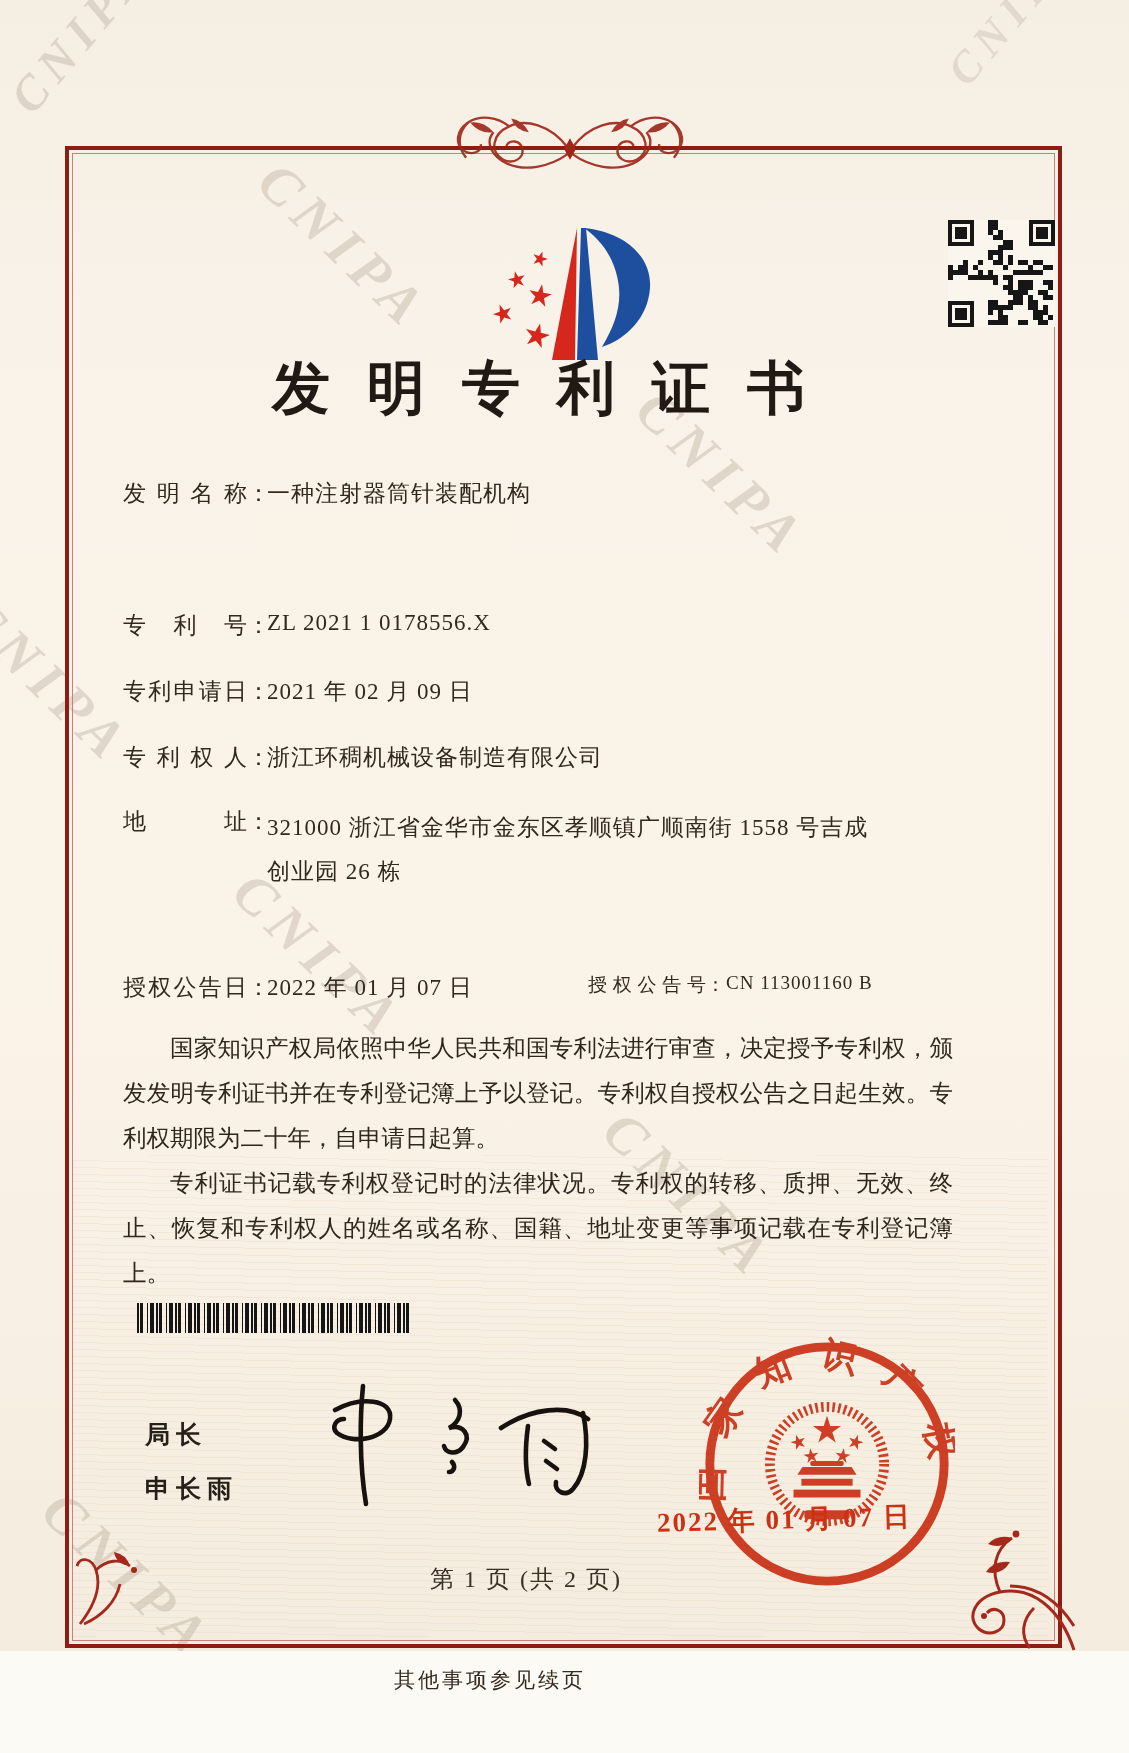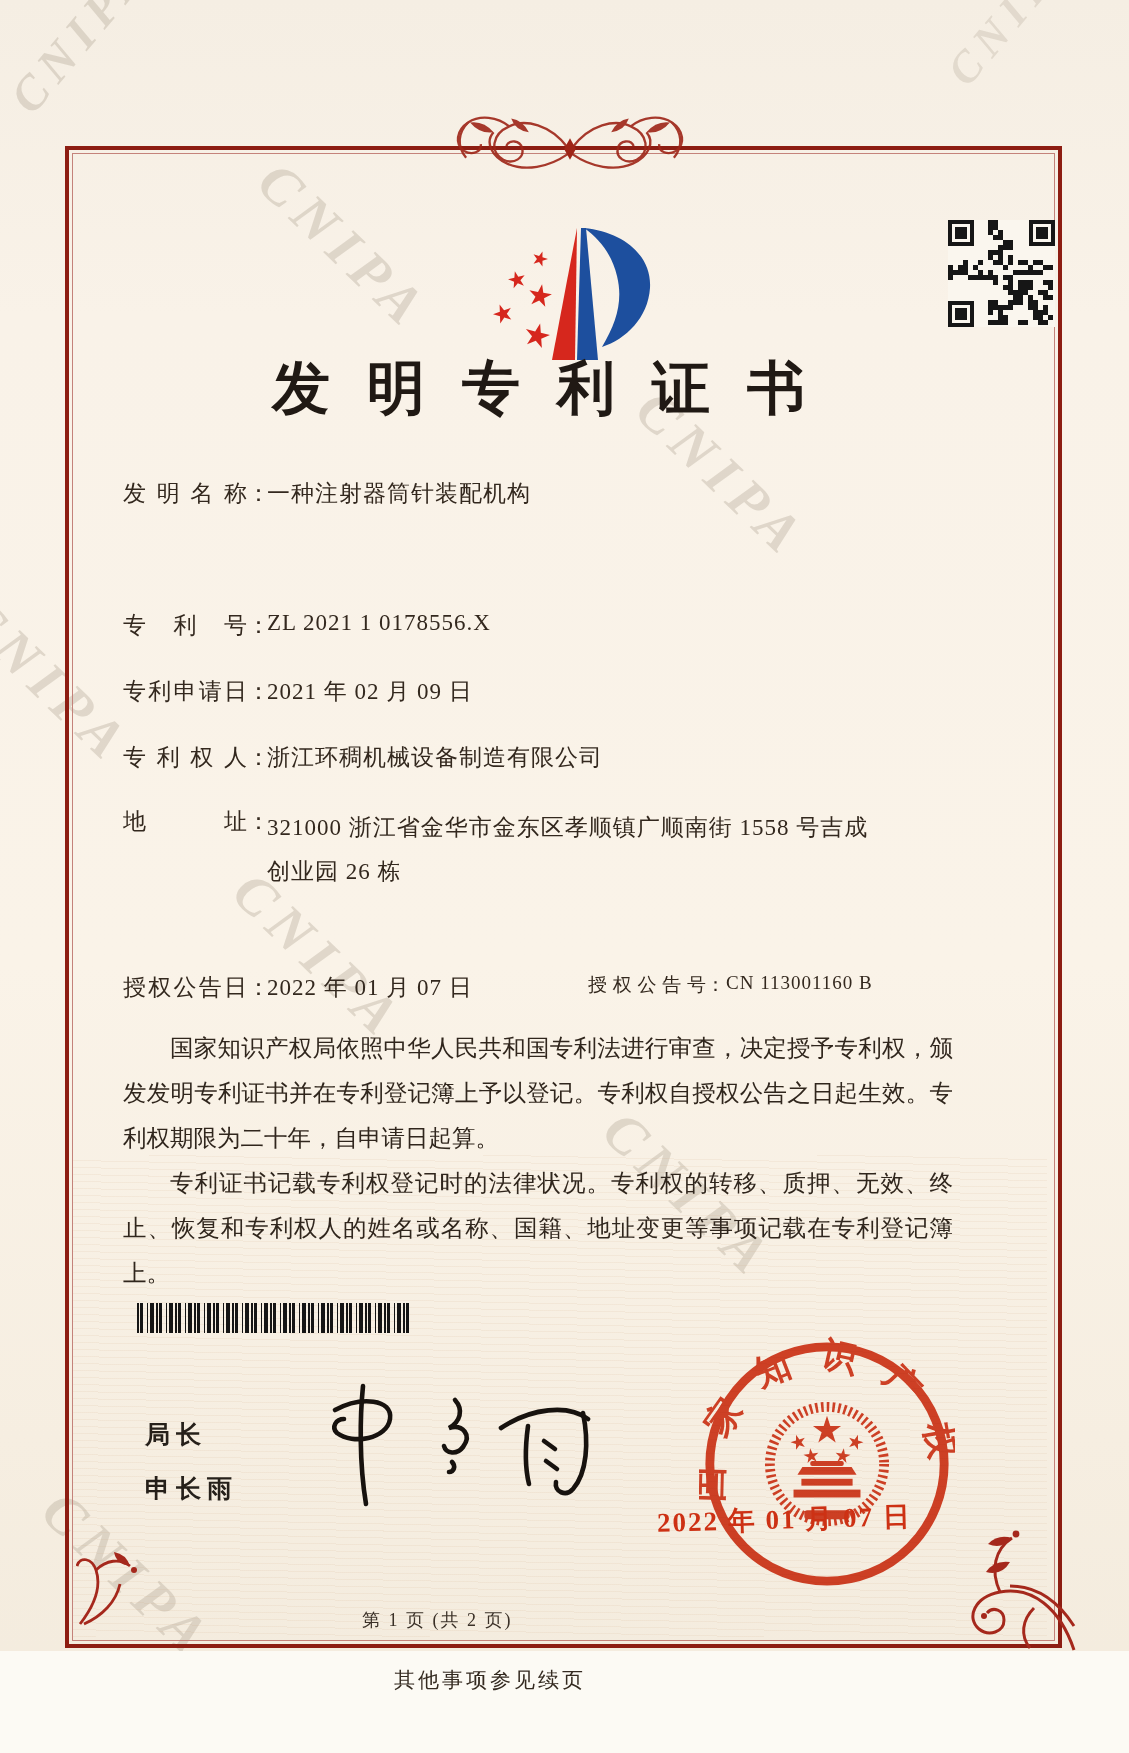--- a/index.html
+++ b/index.html
@@ -55,21 +55,21 @@
       transparent 6px 10px,#151515 10px 11px,transparent 11px 13px,#151515 13px 17px,transparent 17px 19px);}
   
   .commissioner{position:absolute;left:145px;top:1418px;font-size:25px;font-weight:600;color:#26201a;letter-spacing:6px;}
   .commissioner-name{position:absolute;left:145px;top:1472px;font-size:25px;font-weight:600;color:#26201a;letter-spacing:6px;}
   .signature{position:absolute;left:305px;top:1374px;width:290px;height:150px;}
   
   .seal{position:absolute;left:699px;top:1336px;width:256px;height:256px;mix-blend-mode:multiply;opacity:.93;z-index:5;}
   .seal-date{position:absolute;left:657px;top:1501px;width:290px;font-size:27px;font-weight:700;
              color:#cd3114;letter-spacing:2px;transform:rotate(-1.5deg);z-index:6;white-space:nowrap;}
   
-  .page-info{position:absolute;left:362px;top:1608px;width:260px;text-align:left;font-size:18px;color:#3a3027;letter-spacing:2px;}
+  .page-info{position:absolute;left:362px;top:1563px;width:260px;text-align:right;font-size:24px;color:#3a3027;letter-spacing:2px;}
   .continuation{position:absolute;left:358px;top:1666px;width:264px;text-align:center;font-size:21px;color:#342a20;letter-spacing:3px;}
   
   .orn-top{position:absolute;left:423px;top:110px;width:294px;height:74px;}
   .orn-br{position:absolute;left:938px;top:1516px;width:140px;height:138px;}
   .orn-bl{position:absolute;left:76px;top:1536px;width:72px;height:92px;}
 </style>
 </head>
 <body>
 
 <div class="page">

